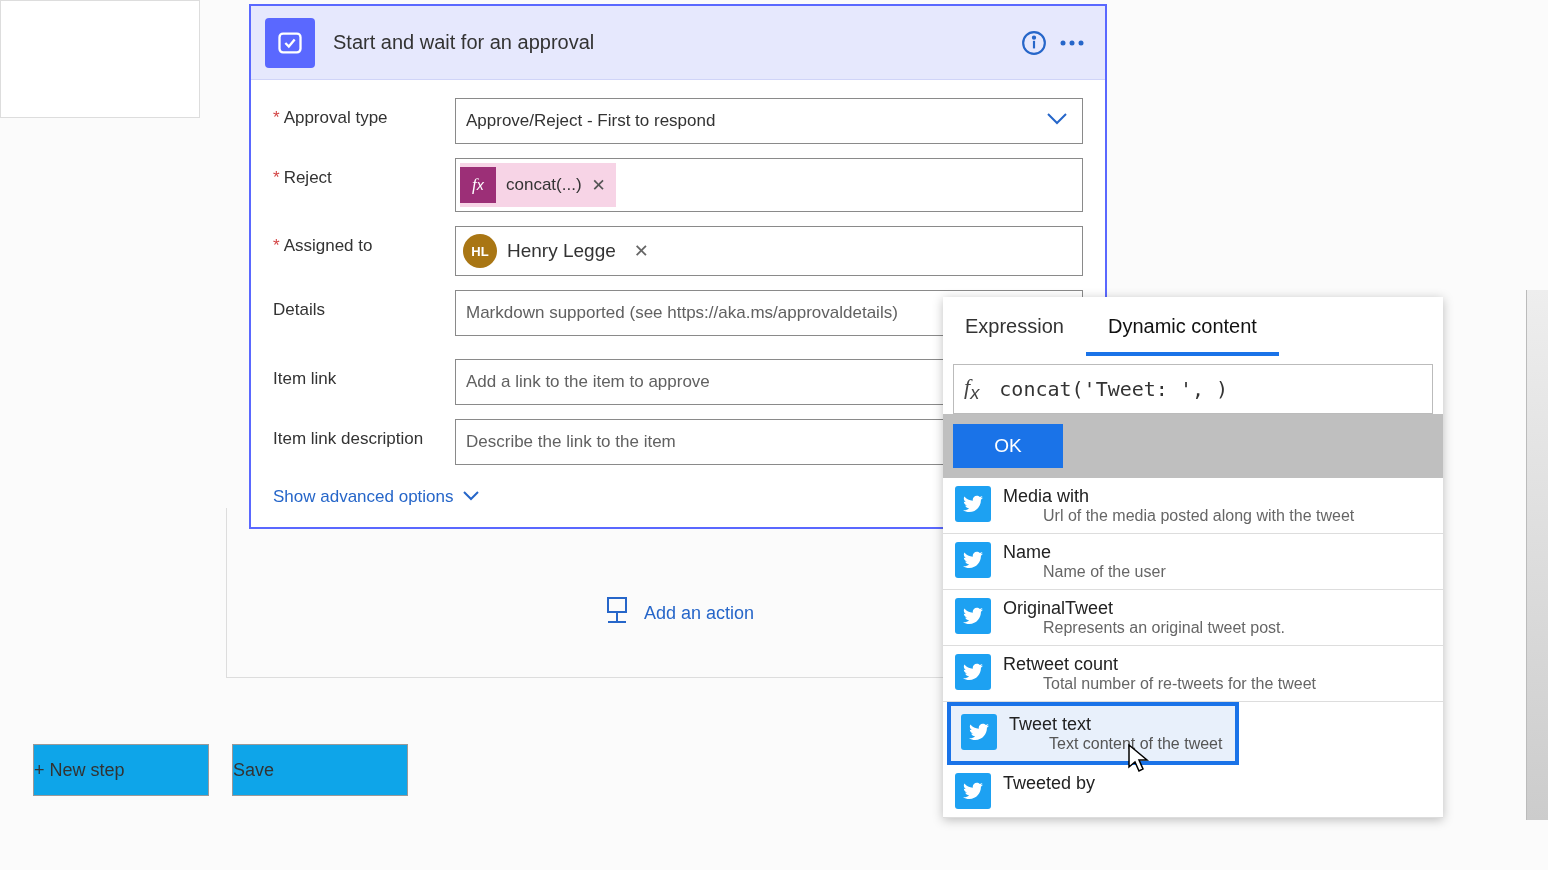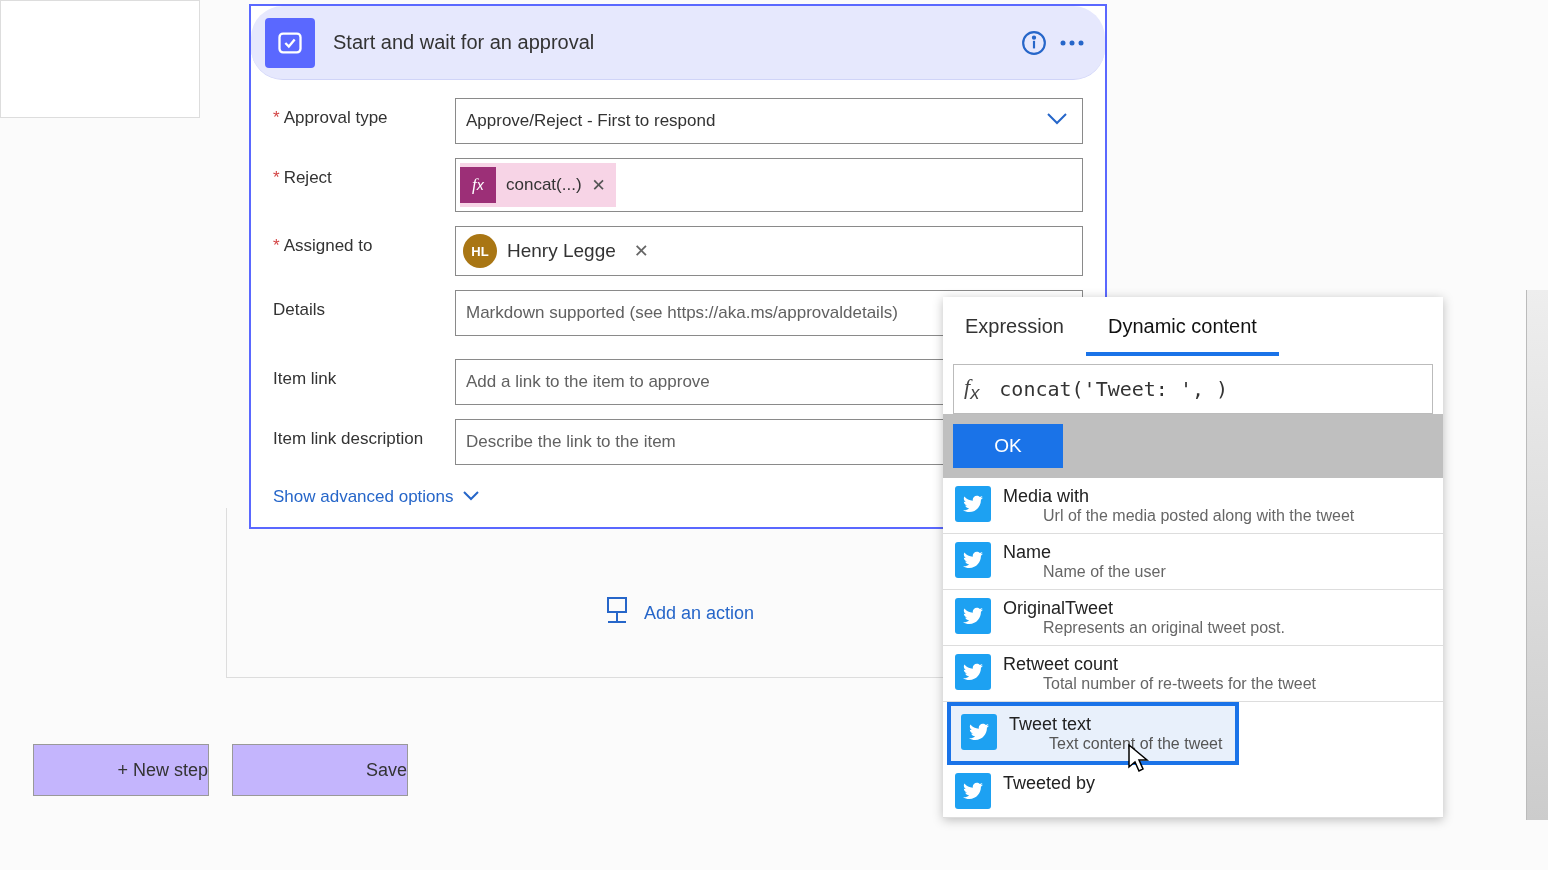--- a/index.html
+++ b/index.html
@@ -11,21 +11,20 @@
 }
 
 .card {
   position: absolute; left: 249px; top: 4px; width: 858px;
   border: 2px solid #5a68ff; background: #fff;
 }
 .card-header {
   display: flex; align-items: center; height: 74px;
   background: #e6e8fd; border-bottom: 1px solid #d0d4f8;
   padding: 0 14px;
-  border-radius: 32px;
 }
 .card-header .icon-box {
   width: 50px; height: 50px; background: #5a68ff; border-radius: 4px;
   display: flex; align-items: center; justify-content: center; color: #fff;
   margin-right: 18px;
 }
 .card-header .title { font-size: 20px; color: #333; flex: 1; }
 .hdr-action { width: 38px; height: 38px; display:flex; align-items:center; justify-content:center; color:#5a68ff; font-size:22px; cursor:pointer; }
 
 .form-body { padding: 18px 22px 12px 22px; }
@@ -65,22 +64,22 @@
 .add-dyn { text-align:right; padding-right:2px; font-size:15px; color:#2666c9; margin-top:-8px; }
 .adv-row { padding:8px 0; font-size:17px; color:#2666c9; display:flex; align-items:center; cursor:pointer; }
 .adv-row .chev { margin-left:8px; }
 .add-action-link {
   position:absolute; left:604px; top:596px; font-size:18px; color:#2666c9;
   display:flex; align-items:center; cursor:pointer;
 }
 .add-action-link .ic { margin-right:14px; }
 
 .footer-btn {
-  position:absolute; top:744px; height:52px; background:#c4b5fd; border:1px solid #999;
-  display:flex; align-items:center; justify-content:flex-end; font-size:18px; color:#333; cursor:pointer;
+  position:absolute; top:744px; height:52px; background:#0ea5e9; border:1px solid #999;
+  display:flex; align-items:center; justify-content:flex-start; font-size:18px; color:#333; cursor:pointer;
 }
 .btn-newstep { left:33px; width:176px; }
 .btn-save    { left:232px; width:176px; }
 
 .outer-container-border {
   position:absolute; left:226px; top:508px; width:900px; height:170px;
   border-left:1px solid #ddd; border-right:1px solid #ddd; border-bottom:1px solid #ddd;
   pointer-events:none;
 }
 

